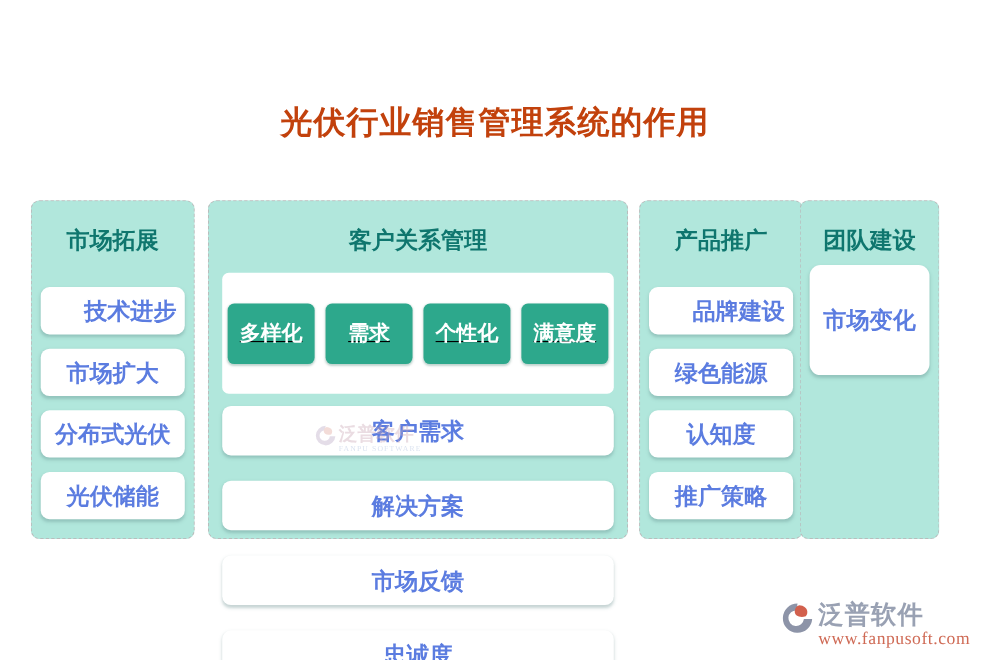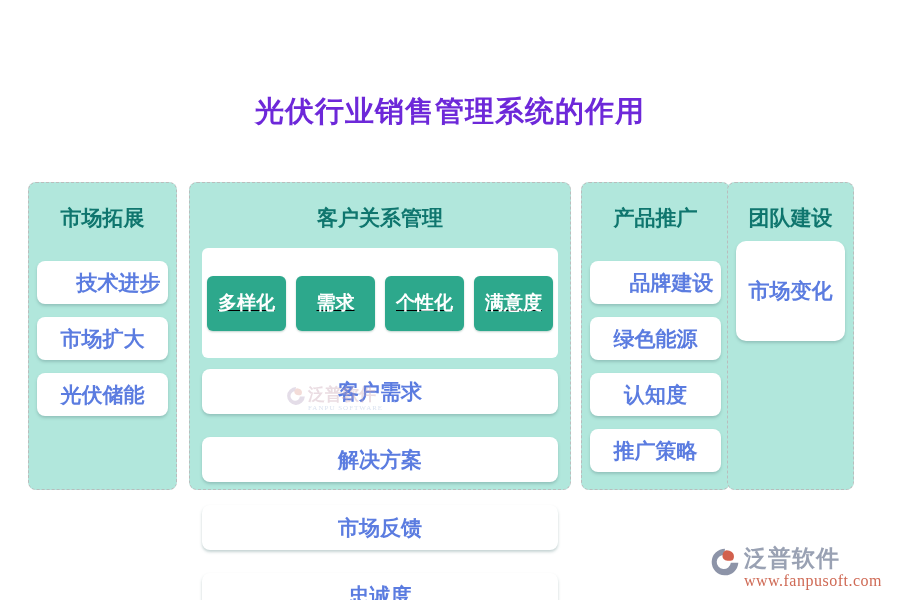--- a/index.html
+++ b/index.html
@@ -5,21 +5,21 @@
   html,body{margin:0;padding:0;}
   body{
     width:900px;height:600px;background:#ffffff;overflow:hidden;
     font-family:"Liberation Serif","DejaVu Serif",serif;
     position:relative;
   }
   .canvas{position:absolute;inset:0;width:900px;height:600px;}
 
   .page-title{
     position:absolute;top:92px;left:0;width:900px;
-    text-align:center;font-size:29px;font-weight:bold;color:#6d28d9;
+    text-align:center;font-size:29px;font-weight:bold;color:#c2410c;
     letter-spacing:1px;margin:0;
   }
 
   .col{
     position:absolute;top:182px;height:308px;box-sizing:border-box;
     background:#b1e7dc;border:1px dashed #b9bdbd;border-radius:8px;
   }
   .col-market   {left:28px;  width:149px;}
   .col-crm      {left:189px; width:382px;}
   .col-promo    {left:581px; width:149px;}
@@ -84,20 +84,21 @@
 <body>
 
 <div class="canvas">
 
   <h1 class="page-title">光伏行业销售管理系统的作用</h1>
 
   <div class="col col-market">
     <div class="col-header">市场拓展</div>
     <div class="pill side-pill first">技术进步</div>
     <div class="pill side-pill">市场扩大</div>
+    <div class="pill side-pill">分布式光伏</div>
     <div class="pill side-pill">光伏储能</div>
   </div>
 
   <div class="col col-crm">
     <div class="col-header">客户关系管理</div>
     <div class="badge-panel">
       <div class="badge">多样化</div>
       <div class="badge">需求</div>
       <div class="badge">个性化</div>
       <div class="badge">满意度</div>

